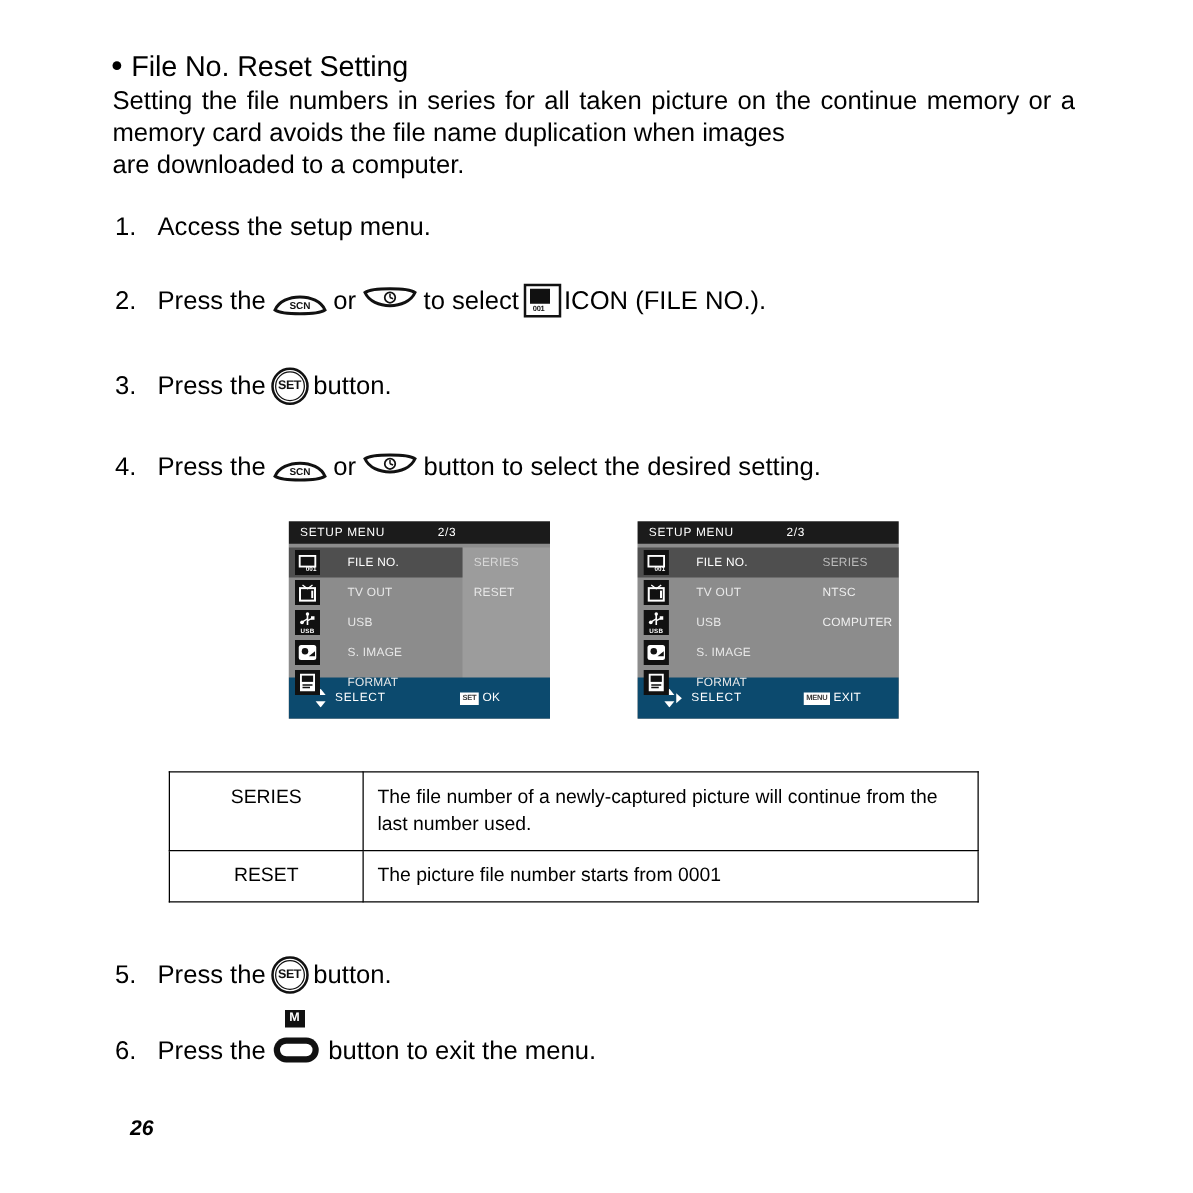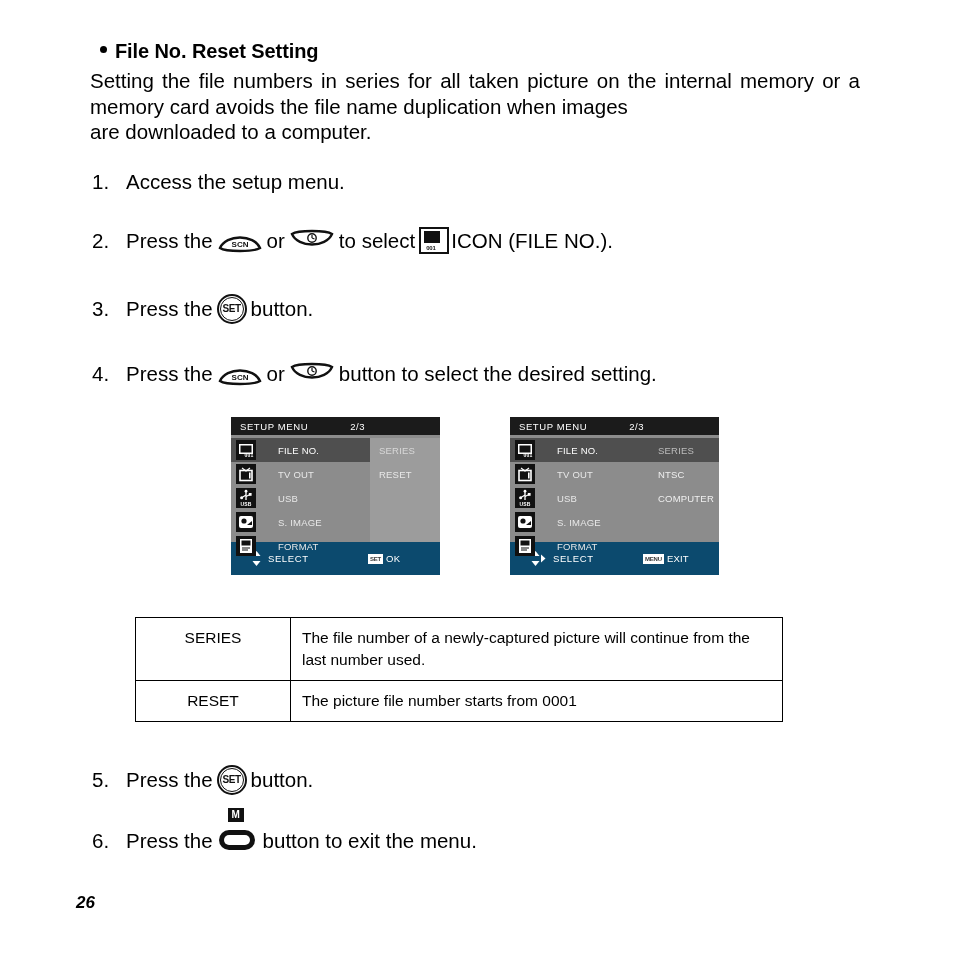--- a/index.html
+++ b/index.html
@@ -17,23 +17,23 @@
   }
   .page {
     position: absolute;
     left: 0; top: 0;
     width: 954px; height: 954px;
   }
 
   
   .section-title {
     position: absolute;
-    left: 100px; top: 40px;
-    font-size: 20px;
-    font-weight: bold;
+    left: 90px; top: 40px;
+    font-size: 23px;
+    font-weight: normal;
     letter-spacing: -0.1px;
     white-space: nowrap;
   }
   .bullet-dot {
     display: inline-block;
     width: 7px; height: 7px;
     background: #000;
     border-radius: 50%;
     vertical-align: 5px;
     margin-right: 8px;
@@ -318,21 +318,21 @@
   }
   .desc-table td.key {
     width: 132px;
     text-align: center;
     white-space: nowrap;
   }
 
   
   .pg-num {
     position: absolute;
-    left: 76px; top: 893px;
+    left: 104px; top: 893px;
     font-size: 17px;
     font-weight: bold;
     font-style: italic;
   }
   .foot-right {
     position: absolute;
     right: 92px; top: 890px;
     text-align: right;
     font-size: 17.5px;
     font-weight: bold;
@@ -343,21 +343,21 @@
 </head>
 <body>
 
 <div class="page">
 
   <div class="section-title">
     <span class="bullet-dot"></span><span>File No. Reset Setting</span>
   </div>
 
   <div class="intro">
-    <span>Setting the file numbers in series for all taken picture on the internal</span>
+    <span>Setting the file numbers in series for all taken picture on the continue</span>
     <span>memory or a memory card avoids the file name duplication when images</span>
     <span class="lastline">are downloaded to a computer.</span>
   </div>
 
   <div class="step step-1">
     <span class="num">1.</span>
     <span class="txt">Access the setup menu.</span>
   </div>
 
   <div class="step step-2">

